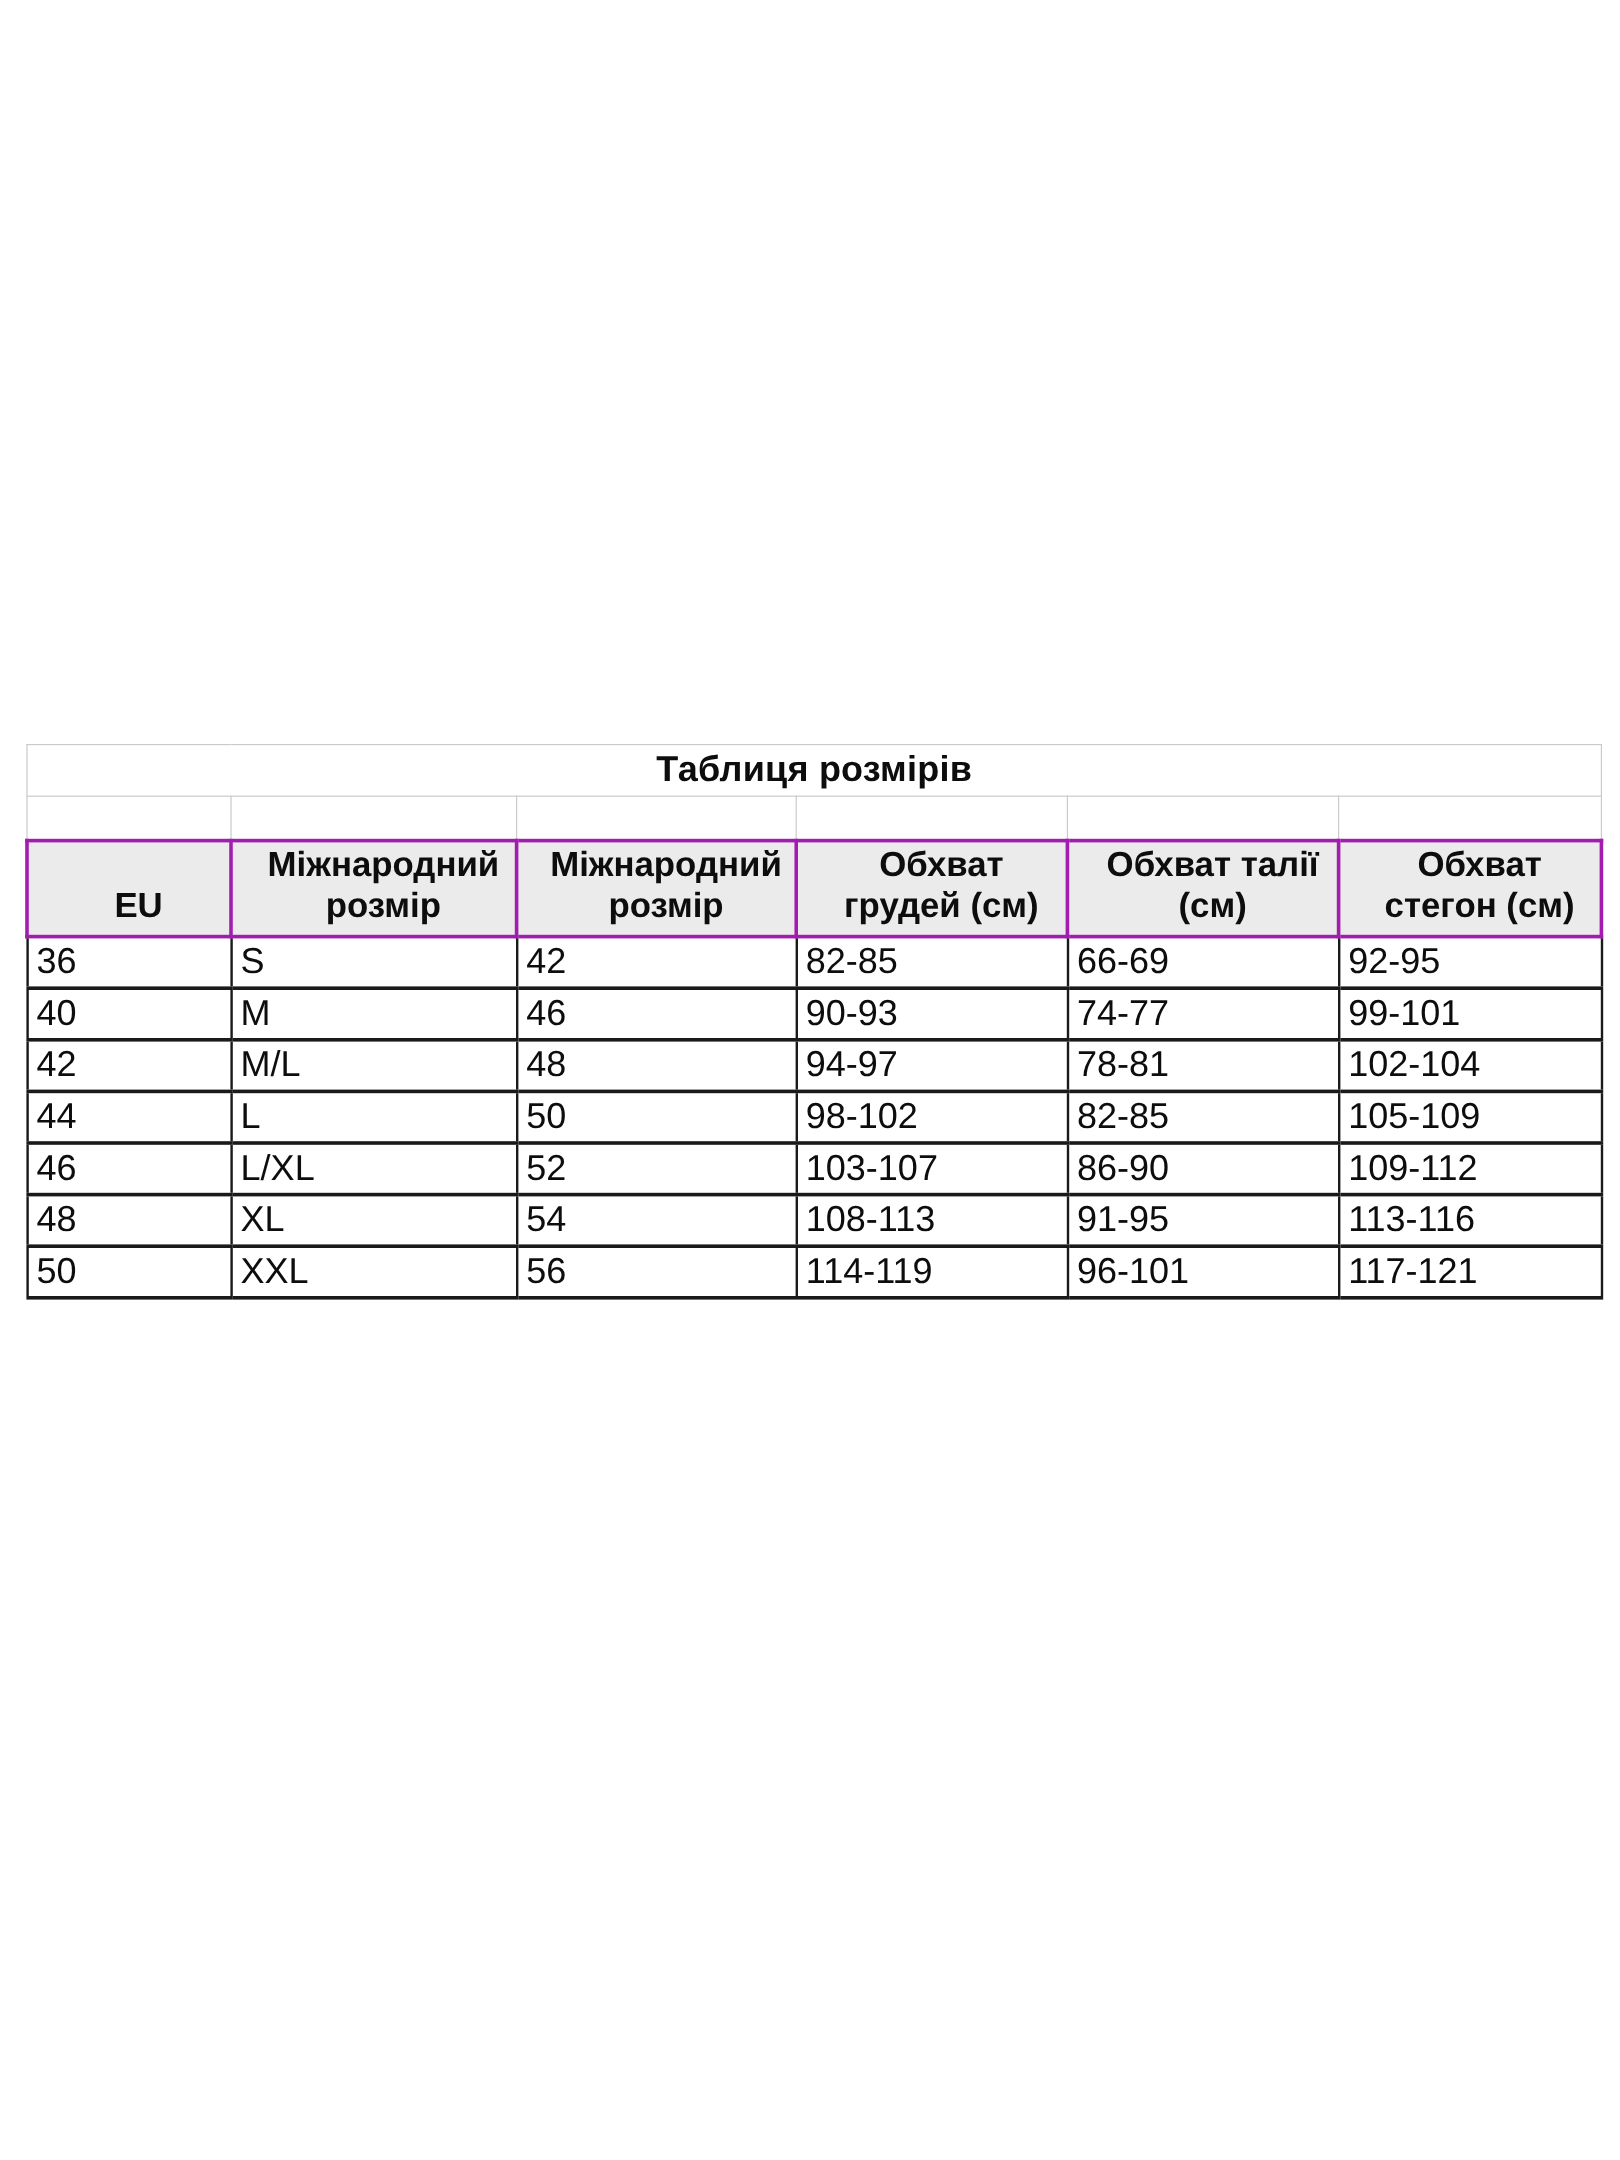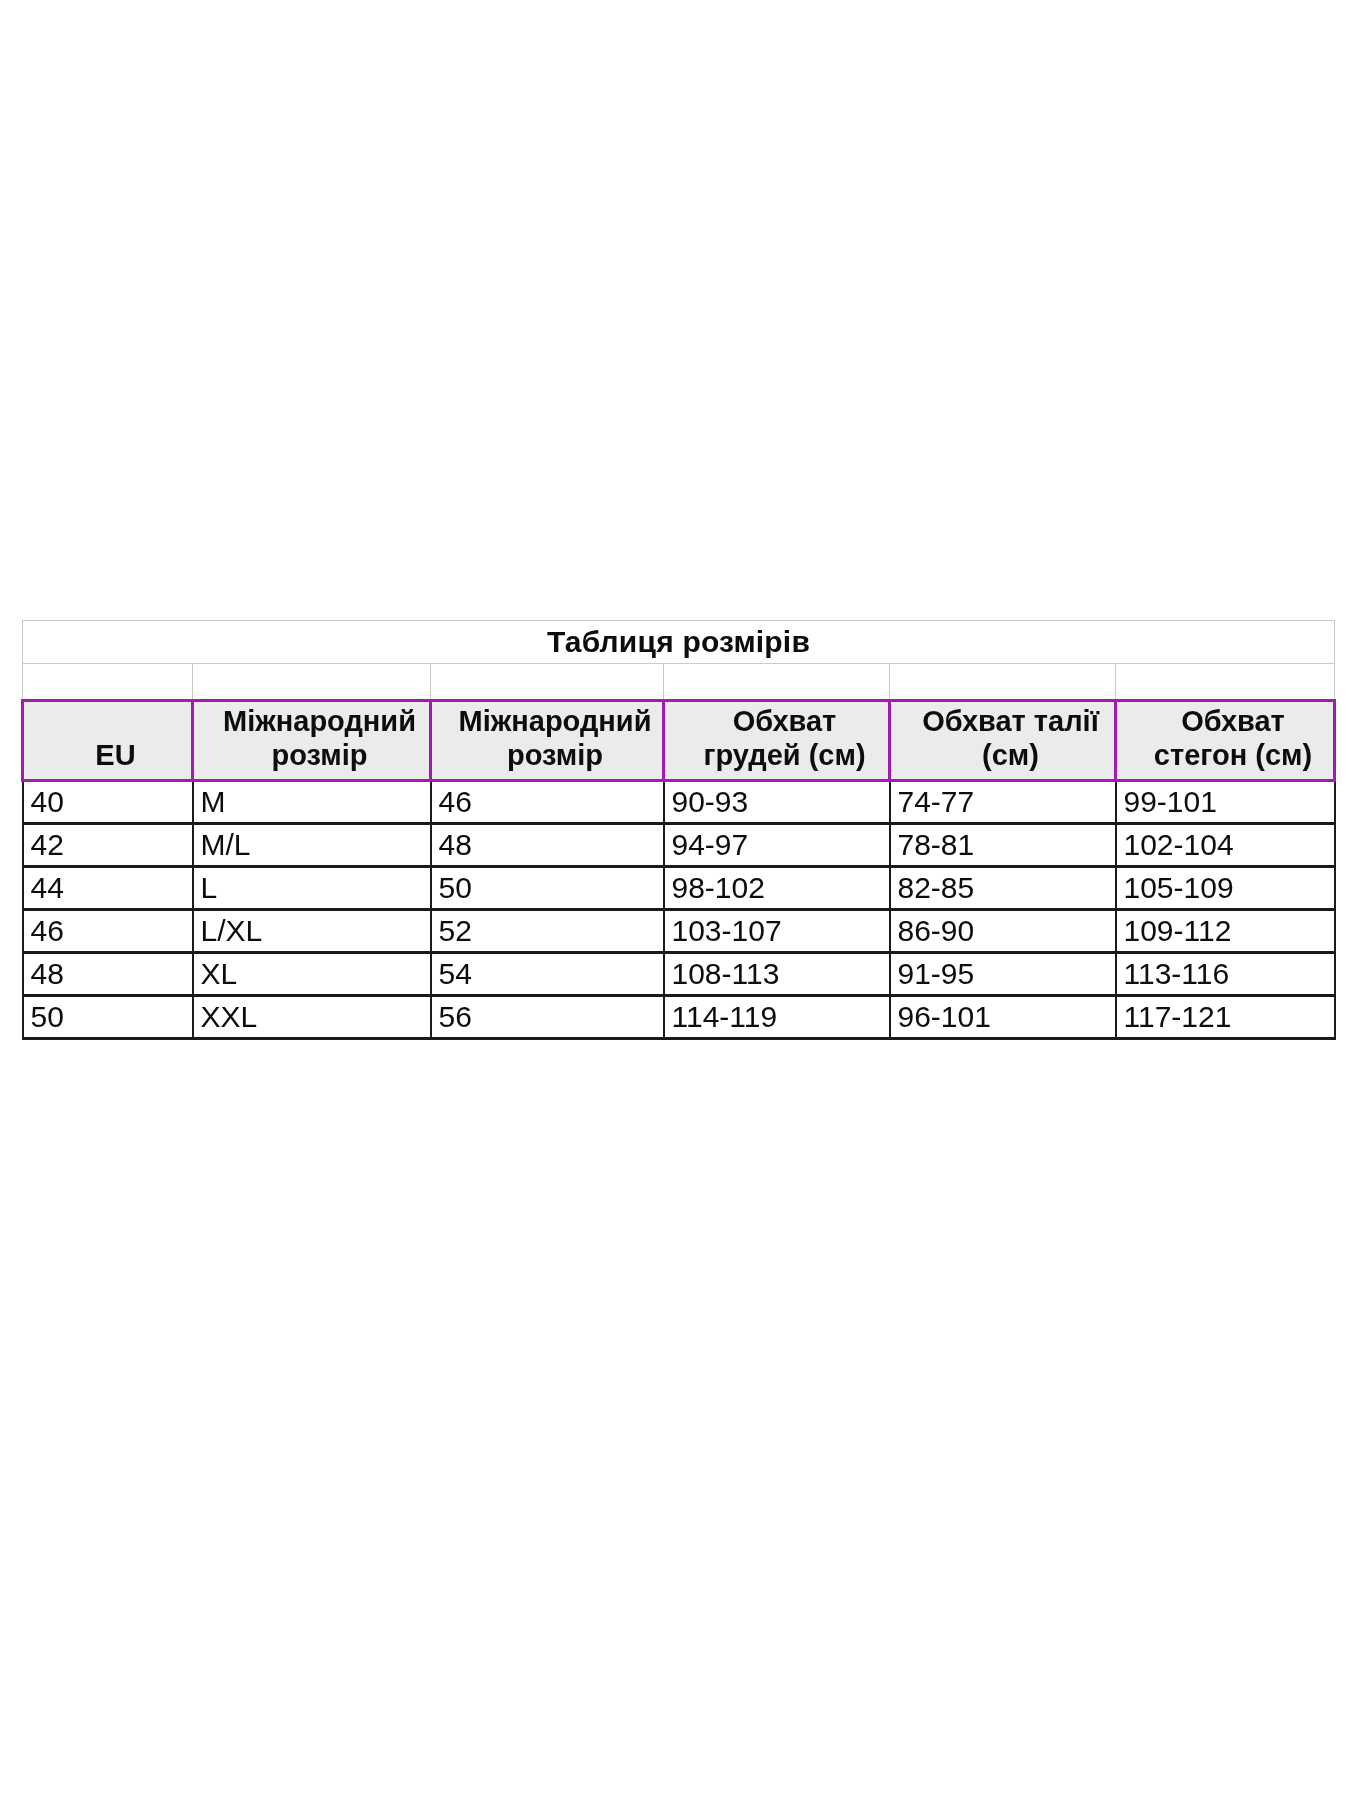--- a/index.html
+++ b/index.html
@@ -124,20 +124,28 @@
               <div>(см)</div>
             </th>
             <th class="header-cell">
               <div>Обхват</div>
               <div>стегон (см)</div>
             </th>
           </tr>
       </thead>
       <tbody>
           <tr>
+            <td class="data-cell">36</td>
+            <td class="data-cell">S</td>
+            <td class="data-cell">42</td>
+            <td class="data-cell">82-85</td>
+            <td class="data-cell">66-69</td>
+            <td class="data-cell">92-95</td>
+          </tr>
+          <tr>
             <td class="data-cell">40</td>
             <td class="data-cell">M</td>
             <td class="data-cell">46</td>
             <td class="data-cell">90-93</td>
             <td class="data-cell">74-77</td>
             <td class="data-cell">99-101</td>
           </tr>
           <tr>
             <td class="data-cell">42</td>
             <td class="data-cell">M/L</td>

